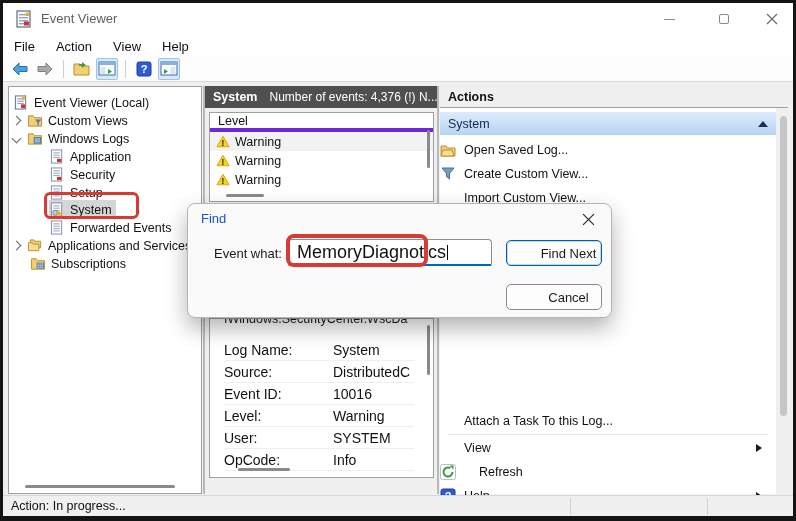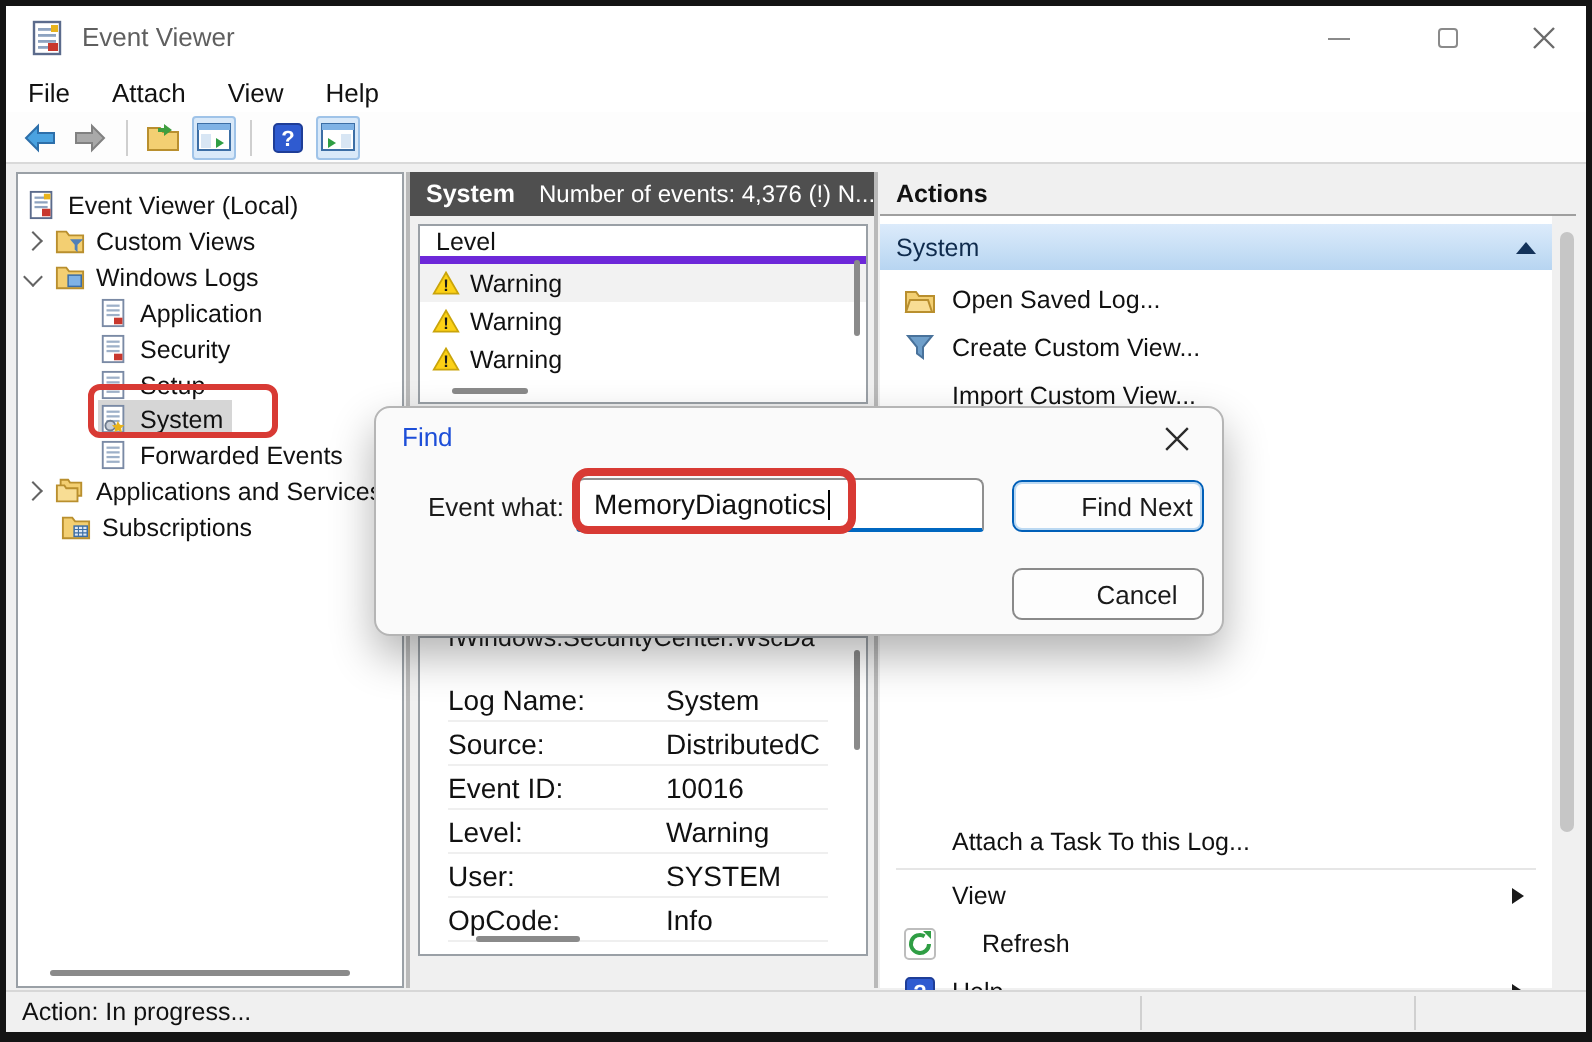--- a/index.html
+++ b/index.html
@@ -52,38 +52,38 @@
   .clipline { position:absolute; left:14px; top:-7px; font-size:12.5px; color:#1a1a1a; white-space:nowrap; }
   .dfield { position:absolute; left:14px; width:190px; height:22px; display:flex; align-items:center; font-size:14px; color:#111; border-bottom:1px solid #efefef; }
   .dfield .lab { width:109px; }
   .splitter { position:absolute; top:4px; width:2px; height:408px; background:#b9b9b9; }
 
   
   .actions-header { position:absolute; left:437px; top:4px; width:348px; height:22px; background:#f0f0f0; border-bottom:1px solid #9f9f9f; display:flex; align-items:center; padding-left:8px; font-size:12.5px; font-weight:bold; color:#111; }
   .actions-body { position:absolute; left:437px; top:26px; width:336px; height:386px; background:#ffffff; }
   .sec-header { position:absolute; left:0; width:336px; height:23px; background:linear-gradient(#dcebfb,#b7d5f1); display:flex; align-items:center; padding:0 8px; font-size:12.5px; color:#0f2b4d; }
   .tri-up { width:0; height:0; border-left:5px solid transparent; border-right:5px solid transparent; border-bottom:6px solid #13325a; margin-left:auto; }
-  .aitem { position:absolute; left:0; width:336px; height:24px; display:flex; align-items:center; font-size:12.5px; color:#111; padding-left:12px; gap:8px;text-align:center; }
+  .aitem { position:absolute; left:0; width:336px; height:24px; display:flex; align-items:center; font-size:12.5px; color:#111; gap:8px;text-align:center; }
   .aitem .aicon { width:16px; height:16px; flex:0 0 auto; }
   .aitem .spacer { width:16px; flex:0 0 auto; }
   .tri-right { width:0; height:0; border-top:4.5px solid transparent; border-bottom:4.5px solid transparent; border-left:6px solid #1a1a1a; margin-left:auto; margin-right:14px; }
   .asep { position:absolute; left:8px; width:320px; height:1px; background:#e6e6e6; }
   .ascroll { position:absolute; left:775px; top:26px; width:11px; height:386px; background:#f0f0f0; }
   .ascroll .thumb { position:absolute; left:2px; top:8px; width:7px; height:300px; background:#c6c6c6; border-radius:4px; }
 
   
   .statusbar { position:absolute; left:0; top:492px; width:100%; height:21px; background:#f0f0f0; border-top:1px solid #d7d7d7; display:flex; align-items:center; font-size:12.5px; color:#111; padding-left:8px; }
   .sdiv { position:absolute; top:2px; width:1px; height:17px; background:#d0d0d0; }
 
   
   .dialog { position:absolute; left:184px; top:200px; width:425px; height:115px; background:#fafafa; border:1px solid #b5b5b5; border-radius:8px; box-shadow:0 10px 22px rgba(0,0,0,.30); z-index:50; }
   .dialog .dtitle { position:absolute; left:13px; top:7px; font-size:13px; color:#1d4ed8; }
   .dialog .dclose { position:absolute; right:10px; top:4px; width:26px; height:22px; display:flex; align-items:center; justify-content:center; }
   .dialog .dlabel { position:absolute; left:26px; top:42px; font-size:13px; color:#1a1a1a; }
-  .dialog .dinput { position:absolute; left:100px; top:35px; width:204px; height:27px; background:#fff; border:1px solid #8f8f8f; border-bottom:2px solid #0067c0; border-radius:4px 4px 2px 2px; display:flex; align-items:center; padding-left:8px; font-size:14px; color:#111; }
+  .dialog .dinput { position:absolute; left:100px; top:35px; width:204px; height:27px; background:#fff; border:1px solid #8f8f8f; border-bottom:2px solid #0067c0; border-radius:4px 4px 2px 2px; display:flex; align-items:center; padding-left:8px; font-size:18px; color:#111; }
   .caret { width:1px; height:15px; background:#000; margin-left:1px; }
   .dbtn { position:absolute; left:318px; width:96px; height:26px; background:#fdfdfd; border-radius:5px; display:flex; align-items:center; justify-content:center; font-size:13px; color:#1a1a1a;padding-left:29px; }
   .dbtn.primary { top:36px; border:1px solid #005fb8; box-shadow:inset 0 0 0 1px #bcd9f2; }
   .dbtn.normal { top:80px; border:1px solid #8a8a8a; }
 
   
   .redbox { position:absolute; border:3px solid #d83a34; border-radius:6px; z-index:60; background:transparent; }
 </style>
 </head>
 <body>
@@ -110,21 +110,21 @@
         </div>
     <div class="winbtn" style="left:748px;">
       <svg width="12" height="12" viewBox="0 0 12 12">
             <path d="M1 1 L11 11 M11 1 L1 11" stroke="#6b6b6b" stroke-width="1.2"></path>
           </svg>
     </div>
   </div>
 
   <div class="menubar">
     <span class="menu-item">File</span>
-    <span class="menu-item">Attach</span>
+    <span class="menu-item">Action</span>
     <span class="menu-item">View</span>
     <span class="menu-item">Help</span>
   </div>
 
   <div class="toolbar">
     <div class="tbtn">
       <svg width="18" height="16" viewBox="0 0 18 16">
             <path d="M8 2 L2 8 L8 14 L8 10.5 L16 10.5 L16 5.5 L8 5.5 Z" fill="#4aa2e0" stroke="#2d6faa" stroke-width="1"></path>
           </svg>
     </div>

